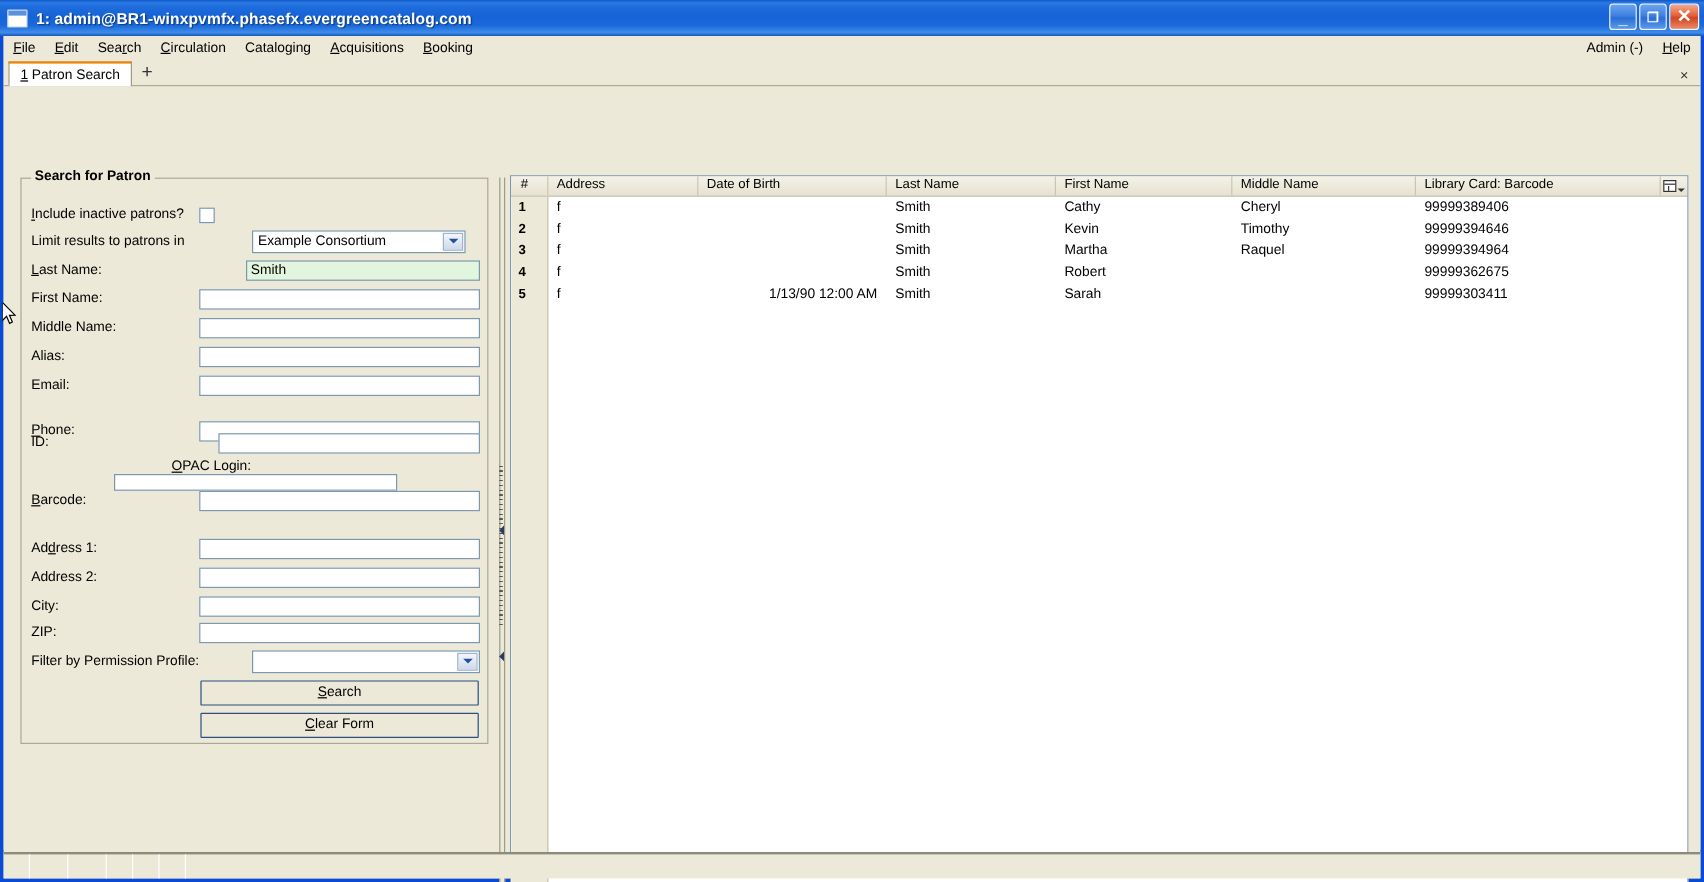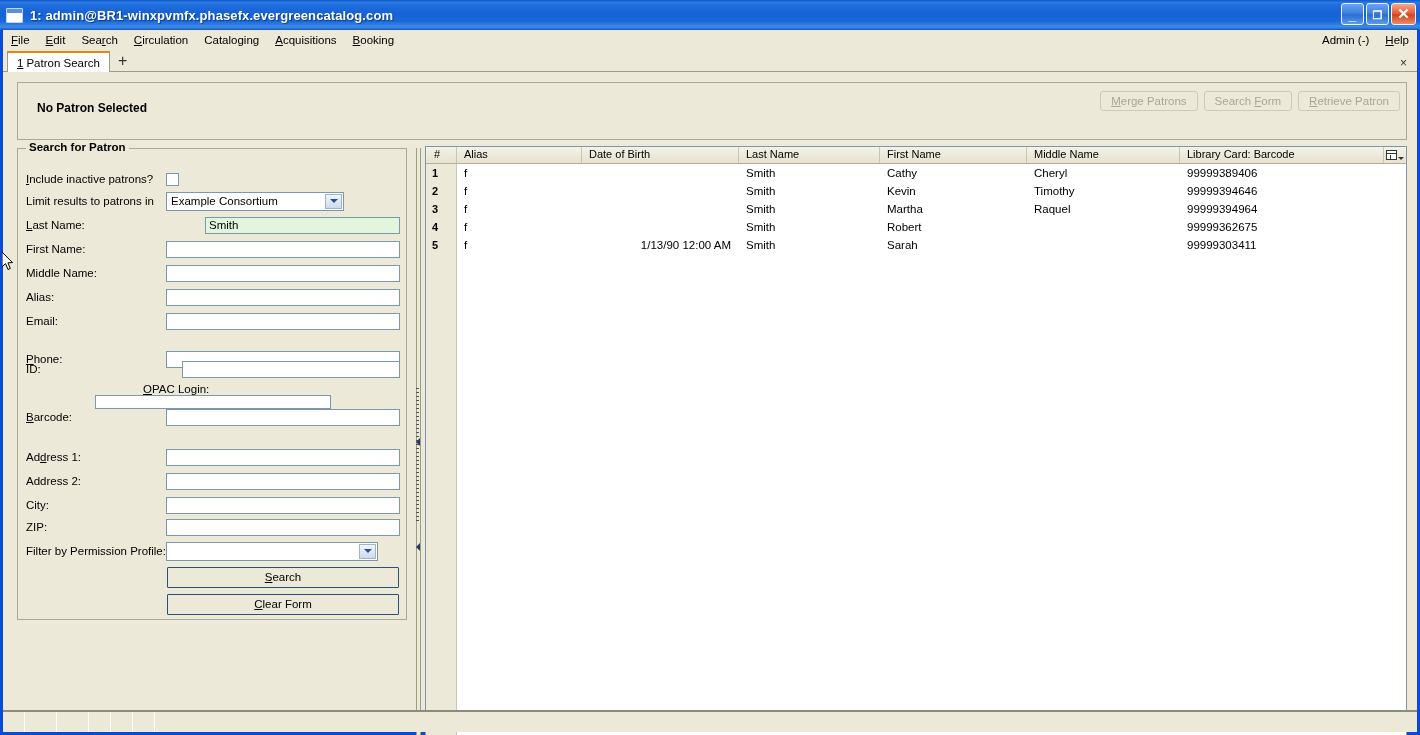--- a/index.html
+++ b/index.html
@@ -219,20 +219,21 @@
   }
   .fselect {
     width: 178px; height: 19px;
     box-sizing: border-box;
     border: 1px solid #7d97ad;
     background: #fff;
     font-size: 11.5px;
     display: flex; align-items: center;
     position: relative;
     cursor: default;
+    margin-left: 44px;
   }
   .fselect .val { padding-left: 4px; color: #000; }
   .fselect .arrowbox {
     position: absolute; right: 1px; top: 1px; bottom: 1px; width: 17px;
     background: linear-gradient(to bottom,#f3f6fb,#cdd9ec);
     border: 1px solid #9fb4cc;
     box-sizing: border-box;
     display: flex; align-items: center; justify-content: center;
   }
   .fselect .arrowbox .car {
@@ -431,28 +432,20 @@
       <span class="acc">1</span>
         <span style="width:3px;display:inline-block"></span>
         <span>Patron Search</span>
     </div>
     <div class="tab-plus">+</div>
     <div class="tab-close">×</div>
   </div>
 
   <div class="content">
 
-    <div class="patron-header">
-      <div class="patron-title">No Patron Selected</div>
-      <div class="hdr-btns" id="hdr-btns">
-          <div class="btn disabled"><span class="acc">M</span>erge Patrons</div>
-          <div class="btn disabled">Search <span class="acc">F</span>orm</div>
-          <div class="btn disabled"><span class="acc">R</span>etrieve Patron</div>
-        </div>
-    </div>
 
     <div class="leftpanel">
       <div class="fieldset">
         <div class="legend">Search for Patron</div>
 
         <div class="formrow" style="top:20px">
           <span class="flabel"><span class="acc">I</span><span id="ii-rest">nclude inactive patrons?</span></span>
           <span class="fcheck"></span>
         </div>
 
@@ -553,21 +546,21 @@
           <span class="t"></span>
         </div>
       <div class="arr a2">
           <span class="t"></span>
         </div>
     </div>
 
     <div class="results">
       <div class="grid-header" id="grid-header">
           <div class="gh num" style="width: 31px; flex: 0 0 31px;"><span>#</span></div>
-          <div class="gh" style="width: 125px; flex: 0 0 125px;"><span>Alias</span></div>
+          <div class="gh" style="width: 125px; flex: 0 0 125px;"><span>Address</span></div>
           <div class="gh" style="width: 157px; flex: 0 0 157px;"><span>Date of Birth</span></div>
           <div class="gh" style="width: 141px; flex: 0 0 141px;"><span>Last Name</span></div>
           <div class="gh" style="width: 147px; flex: 0 0 147px;"><span>First Name</span></div>
           <div class="gh" style="width: 153px; flex: 0 0 153px;"><span>Middle Name</span></div>
           <div class="gh" style="width: 204px; flex: 0 0 204px;"><span>Library Card: Barcode</span></div>
           <div class="gh picker" style="width: 22px; flex: 0 0 22px;">
             <span class="picker-ico"></span>
             <span class="picker-car"></span>
           </div>
         </div>

